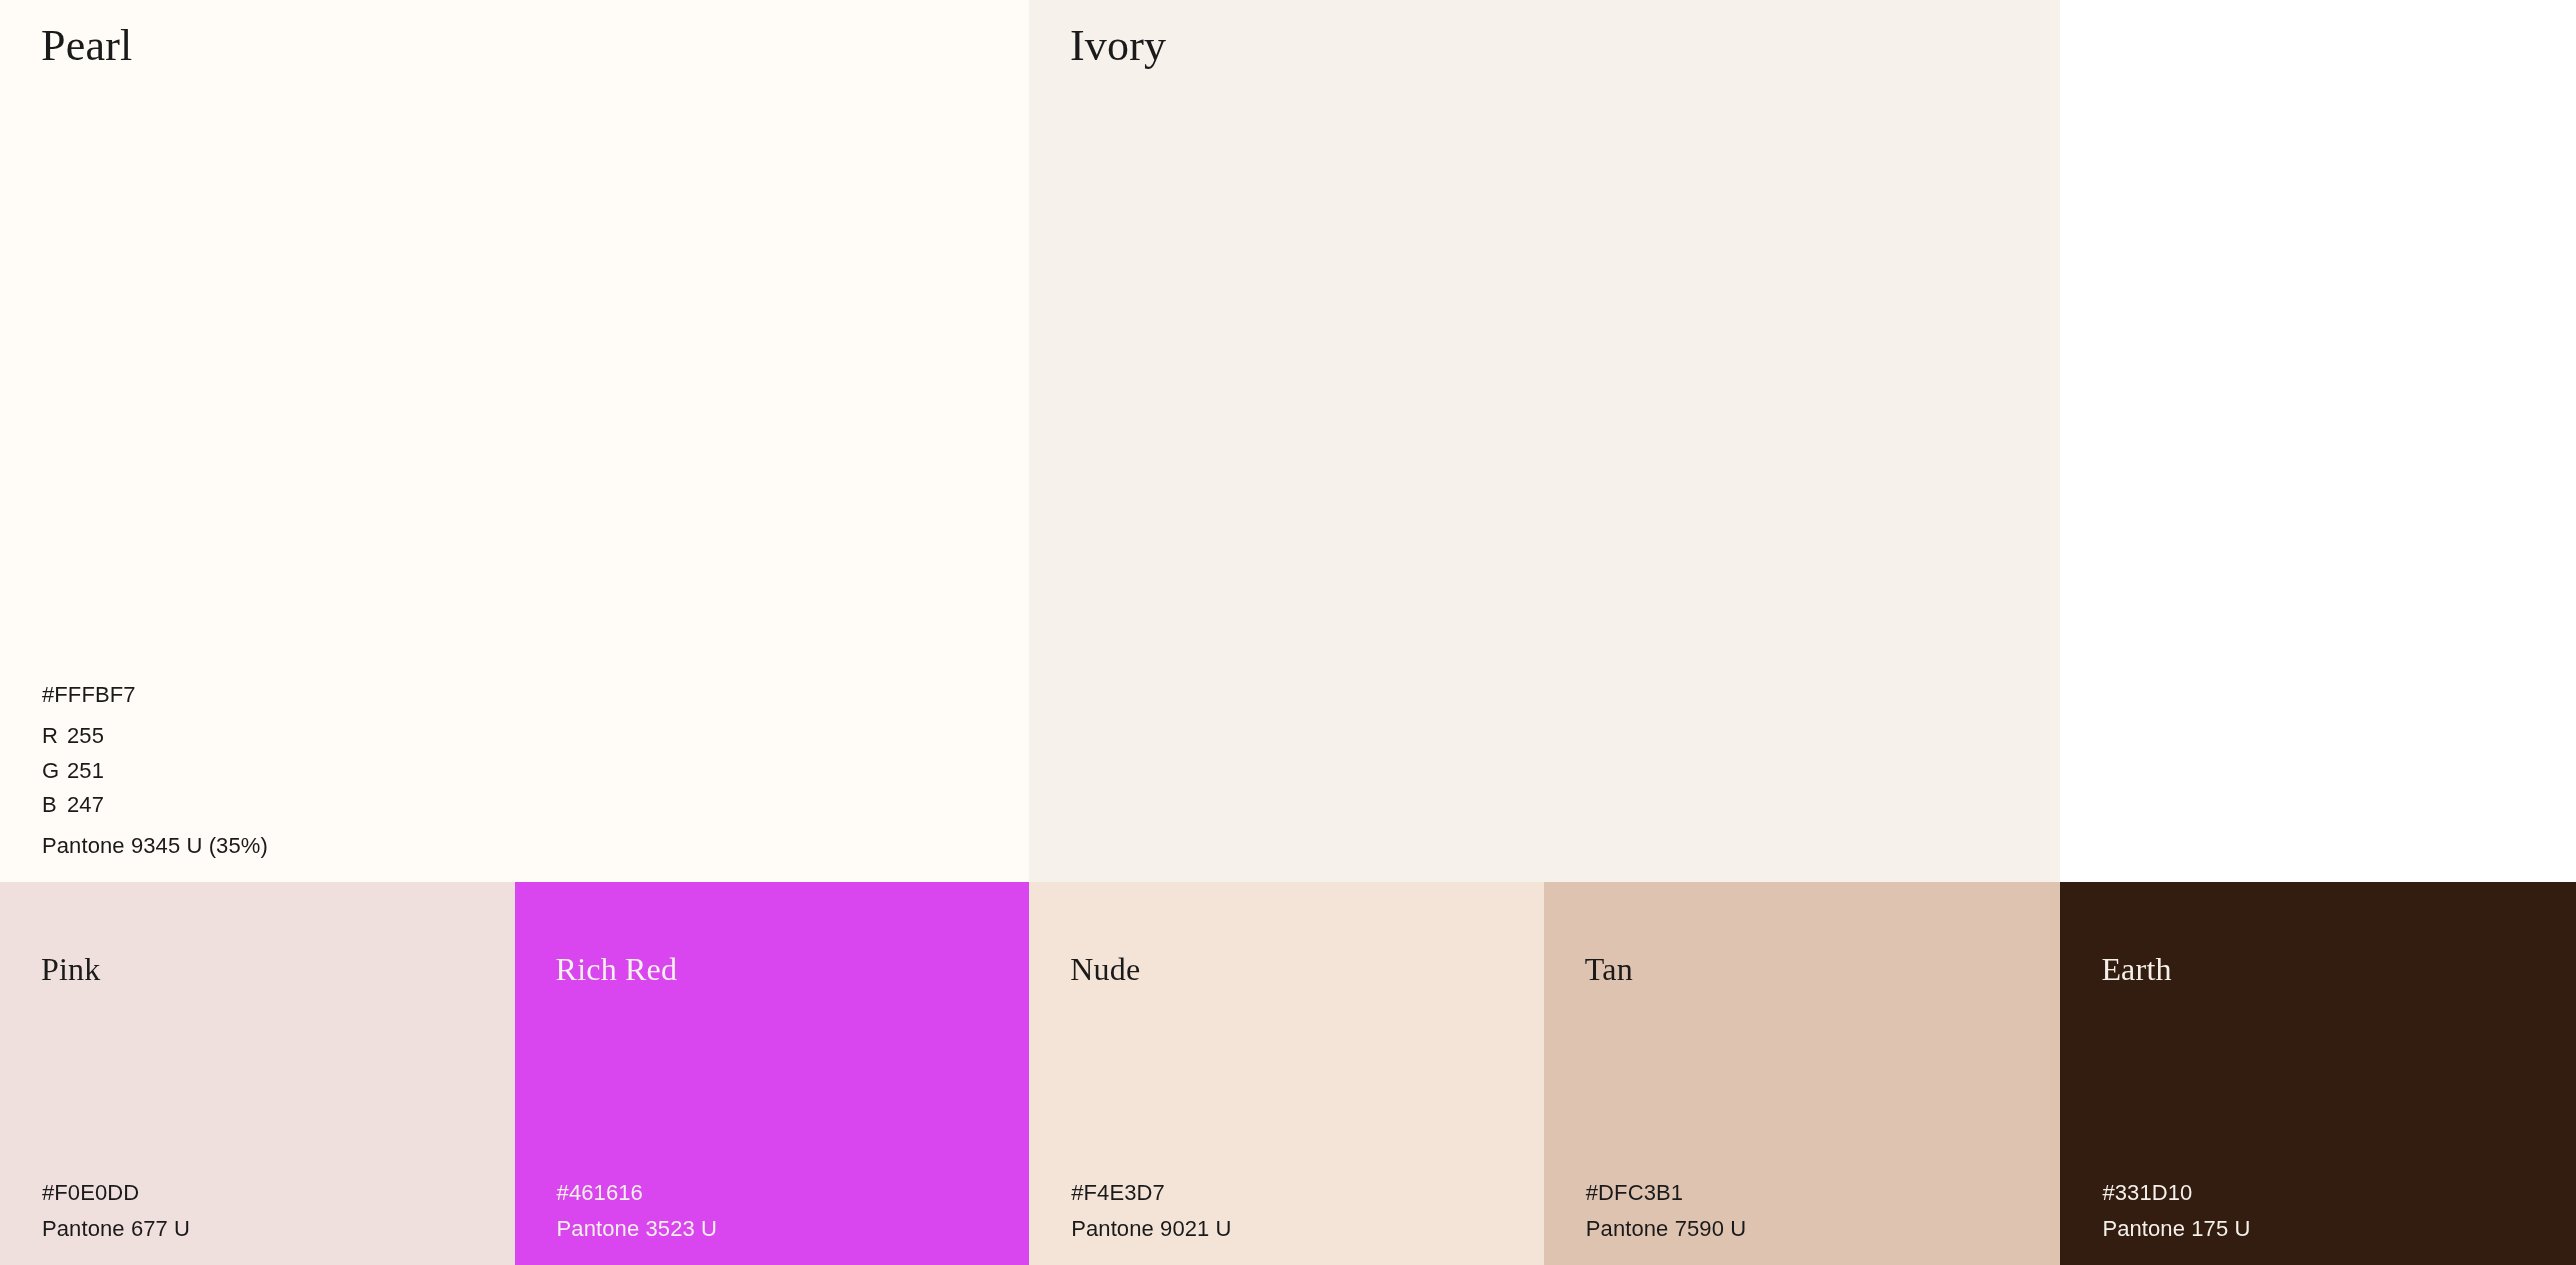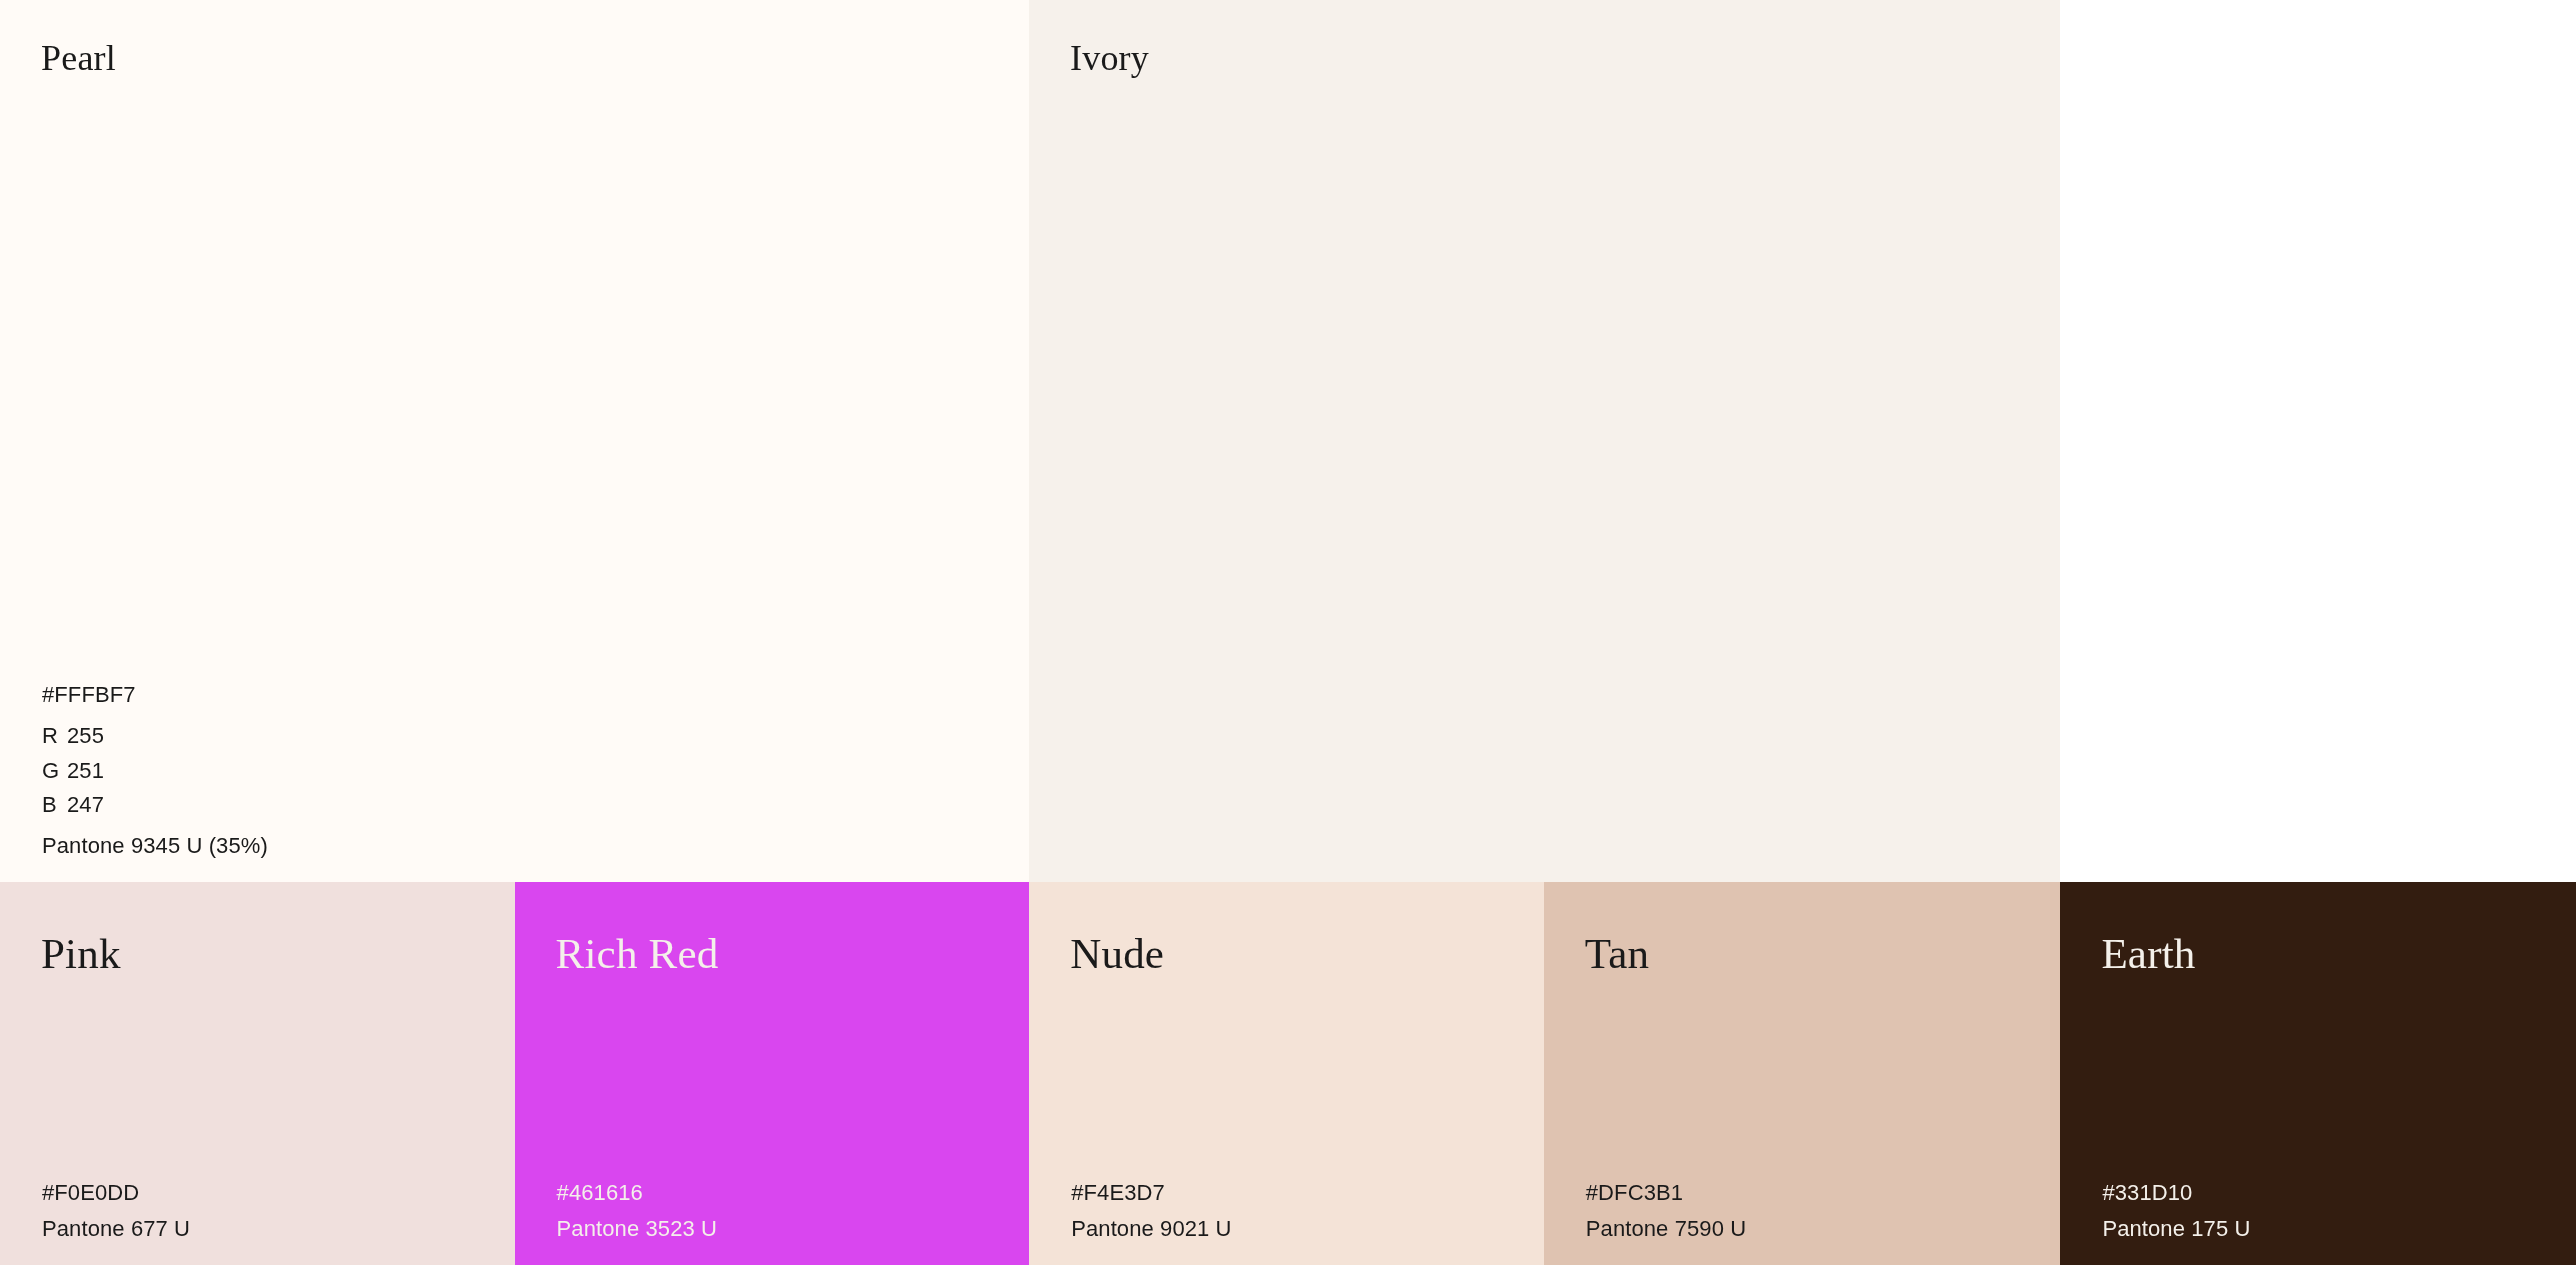--- a/index.html
+++ b/index.html
@@ -37,28 +37,28 @@
   .swatch-title {
     position: absolute;
     left: 41px;
     font-family: "Liberation Serif", "DejaVu Serif", serif;
     font-weight: 400;
     letter-spacing: 0.2px;
     white-space: nowrap;
   }
 
   .row-top .swatch-title {
-    top: 32px;
-    font-size: 36px;
+    top: 20px;
+    font-size: 44px;
     line-height: 52px;
   }
 
   .row-bottom .swatch-title {
-    top: 46px;
-    font-size: 43px;
+    top: 61px;
+    font-size: 32px;
     line-height: 52px;
   }
 
   .meta {
     position: absolute;
     left: 42px;
     font-family: "Liberation Sans", sans-serif;
     font-size: 22px;
     line-height: 22px;
     letter-spacing: 0.1px;

